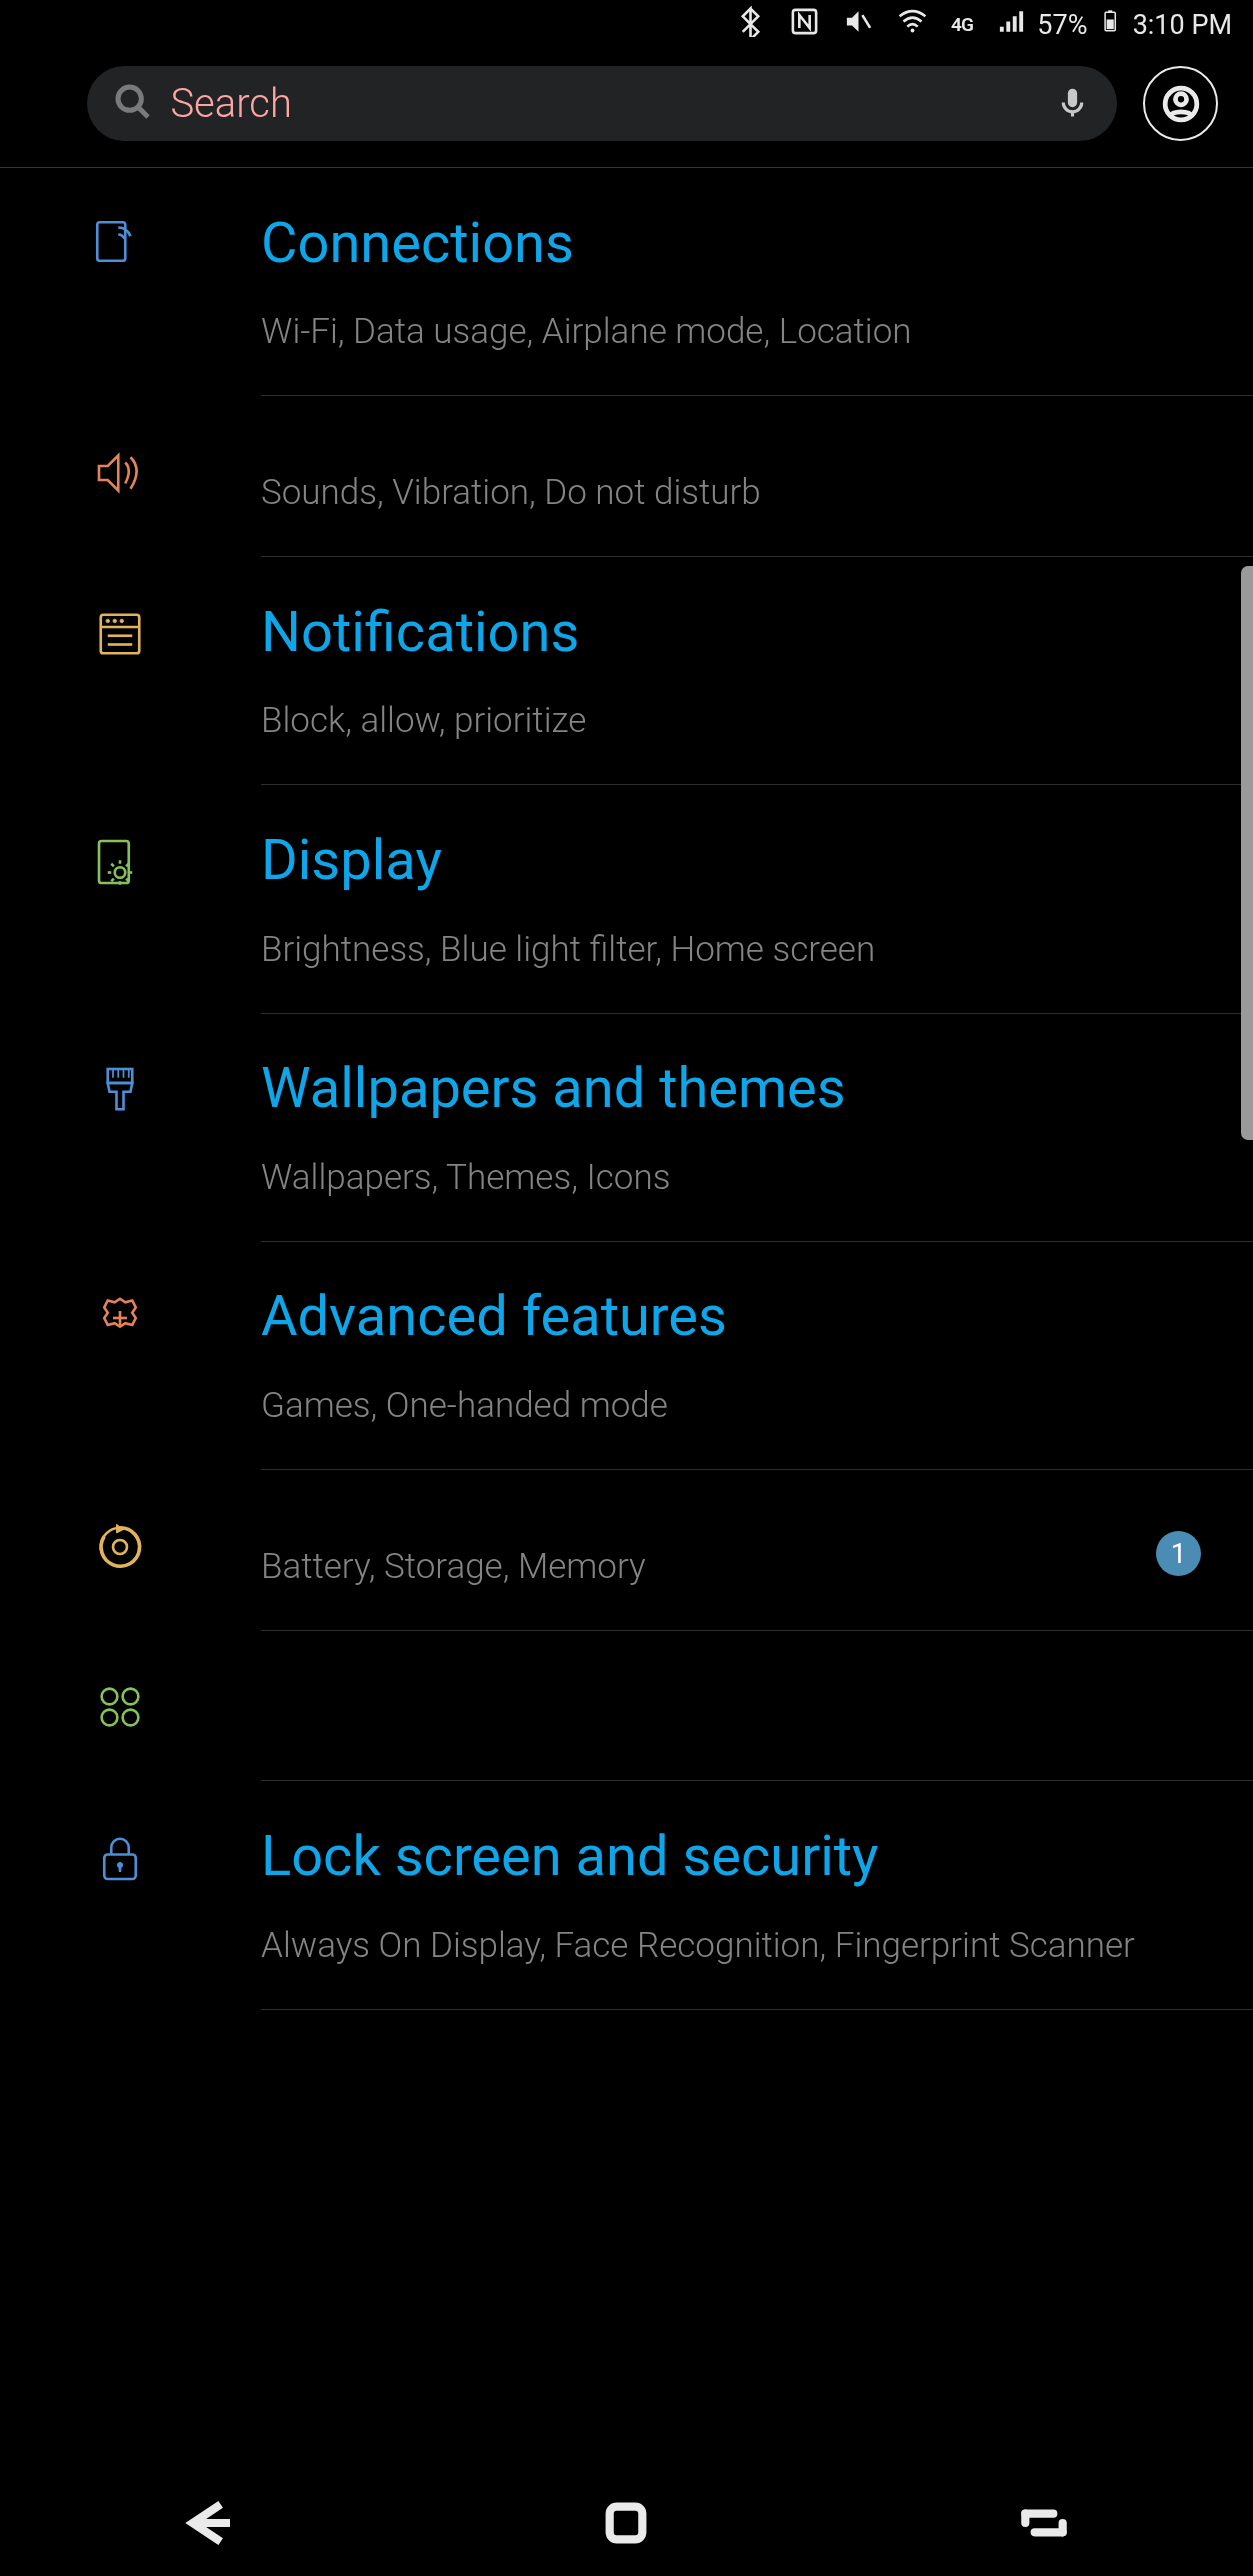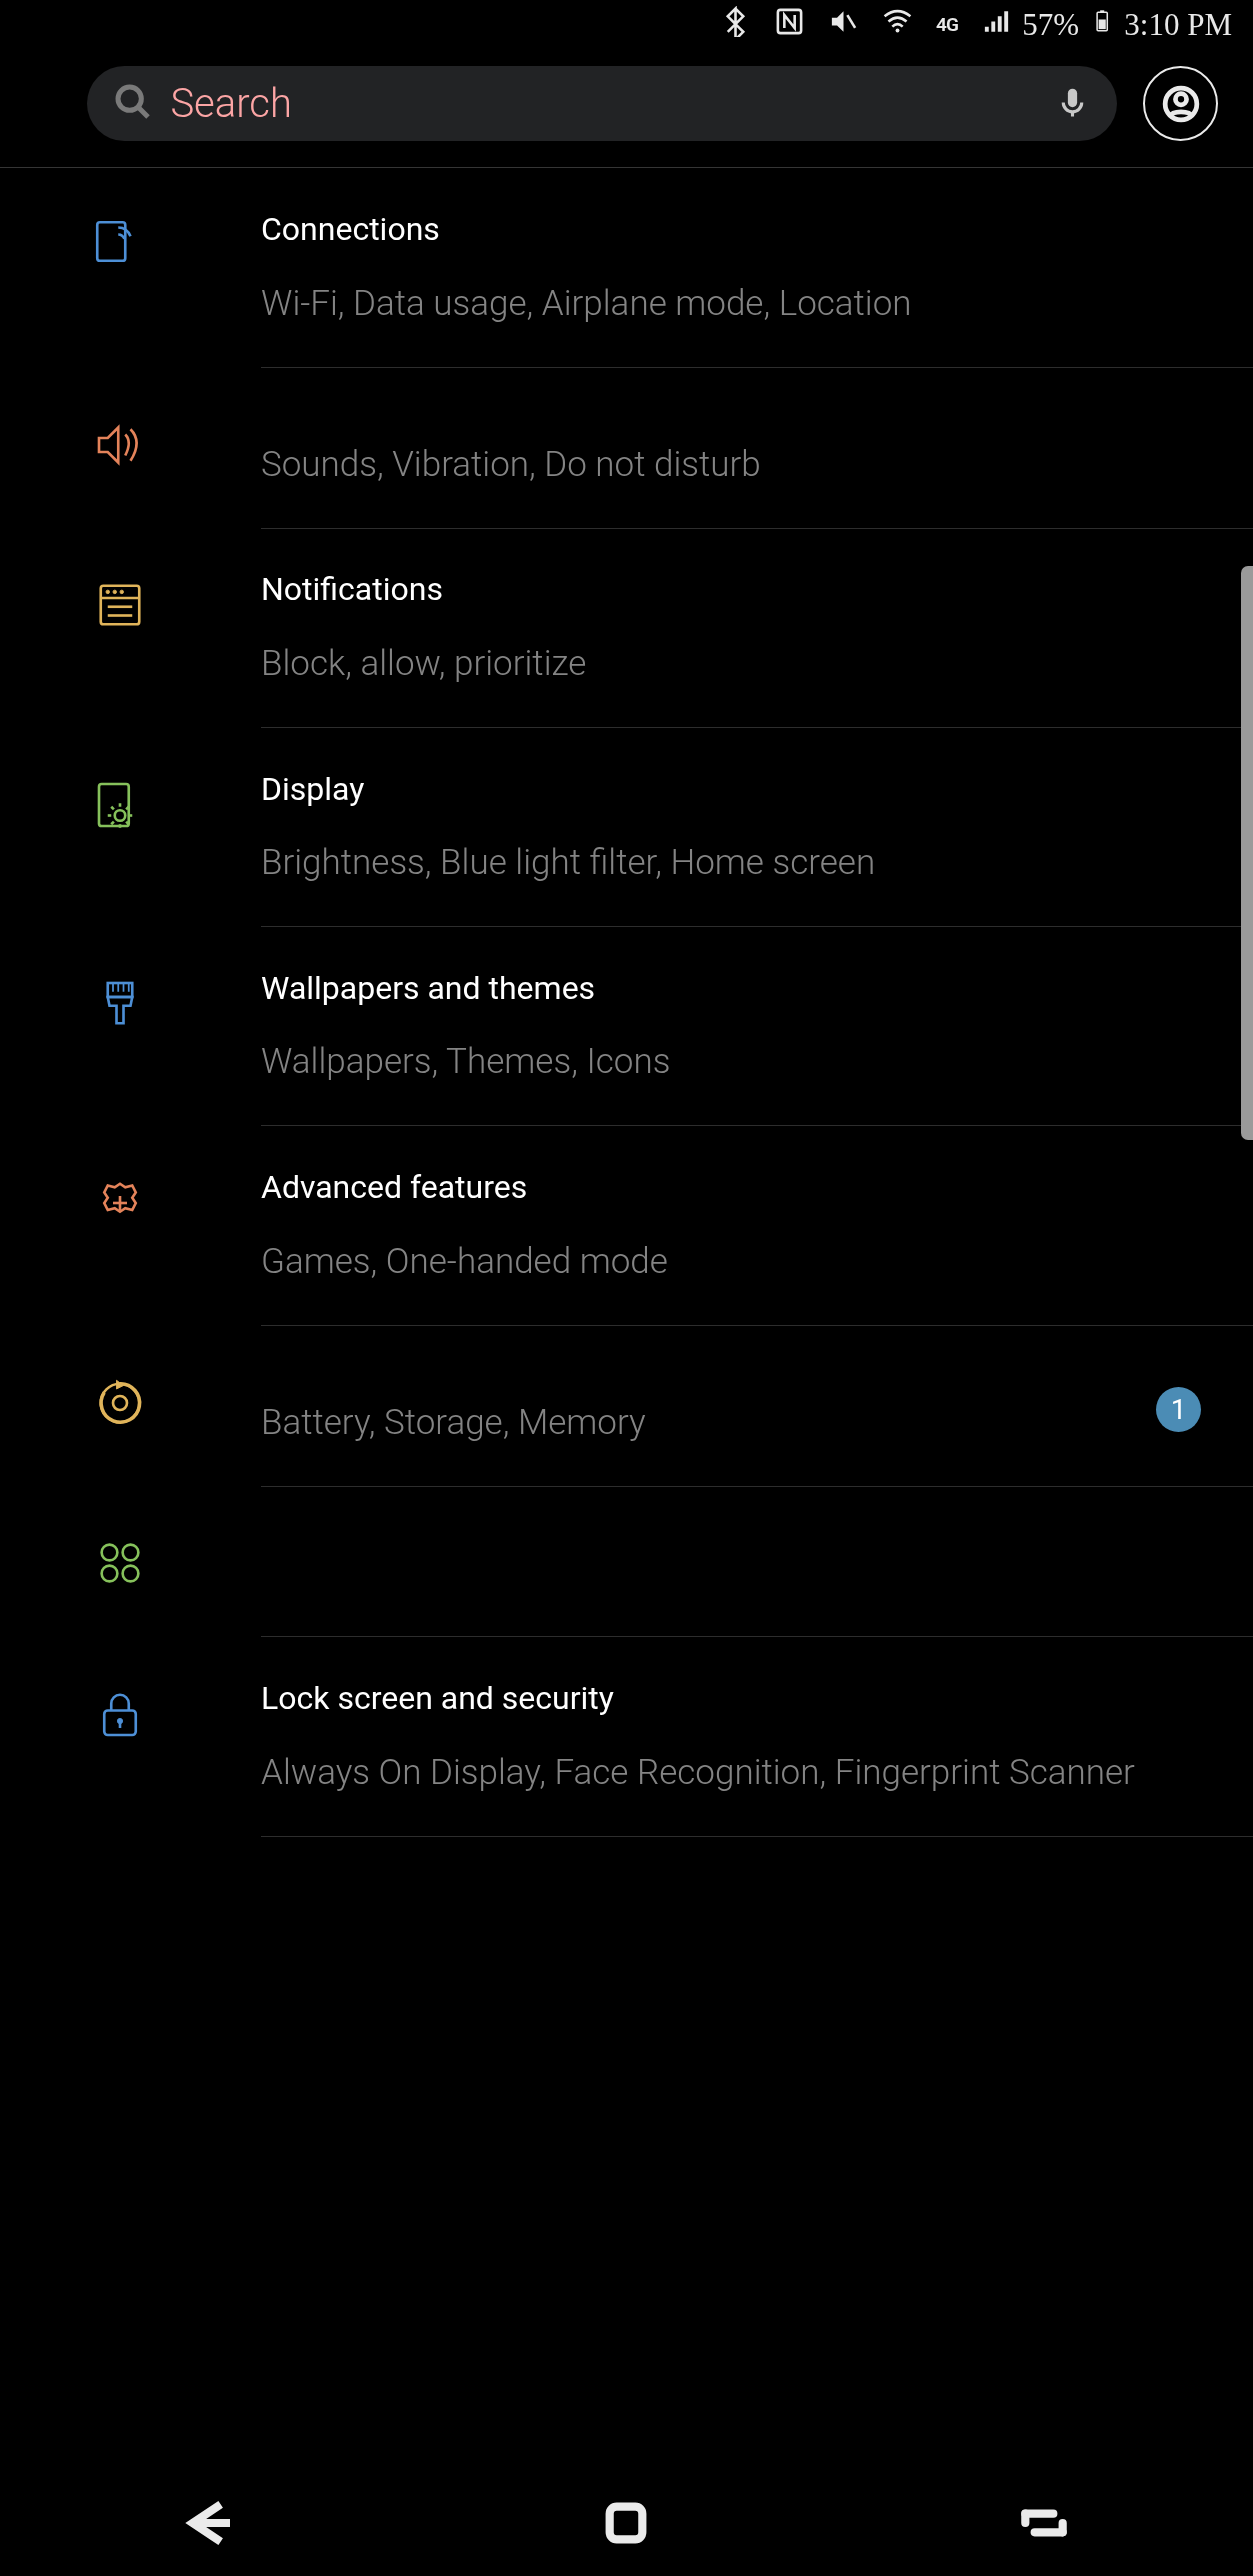--- a/index.html
+++ b/index.html
@@ -17,21 +17,21 @@
     justify-content: flex-end;
     align-items: center;
     padding: 0 21px;
     gap: 10.4px;
     font-size: 30px;
     color: #e8e8e8;
     font-weight: 400;
   }
   .status-icons { display:flex; align-items:center; gap:23px; }
   .status-icons svg { width: 31px; height: 31px; fill: #e8e8e8; }
-  .battery-text, .time-text { font-size: 31px; letter-spacing: 0; font-family: Liberation Serif, serif; }
+  .battery-text, .time-text { font-size: 27px; letter-spacing: 0; }
   .search-row {
     display:flex;
     align-items:center;
     padding: 17.4px 35px 26px 87px;
     gap: 26px;
   }
   .search-pill {
     flex: 1;
     height: 75px;
     background: #222325;
@@ -75,22 +75,22 @@
     padding-left: 92px;
     padding-top: 7px;
   }
   .item-icon svg { width: 56px; height:56px; }
   .item-text {
     flex:1;
     padding-right: 52px;
     overflow:hidden;
   }
   .item-title {
-    font-size: 32px;
-    color: #ffffff;
+    font-size: 56px;
+    color: #0ea5e9;
     font-weight: 400;
     line-height: 1.2;
     margin-bottom: 8.7px;
   }
   .item-sub {
     font-size: 35px;
     color: #848484;
     font-weight: 300;
     line-height: 1.2;
     white-space: nowrap;

